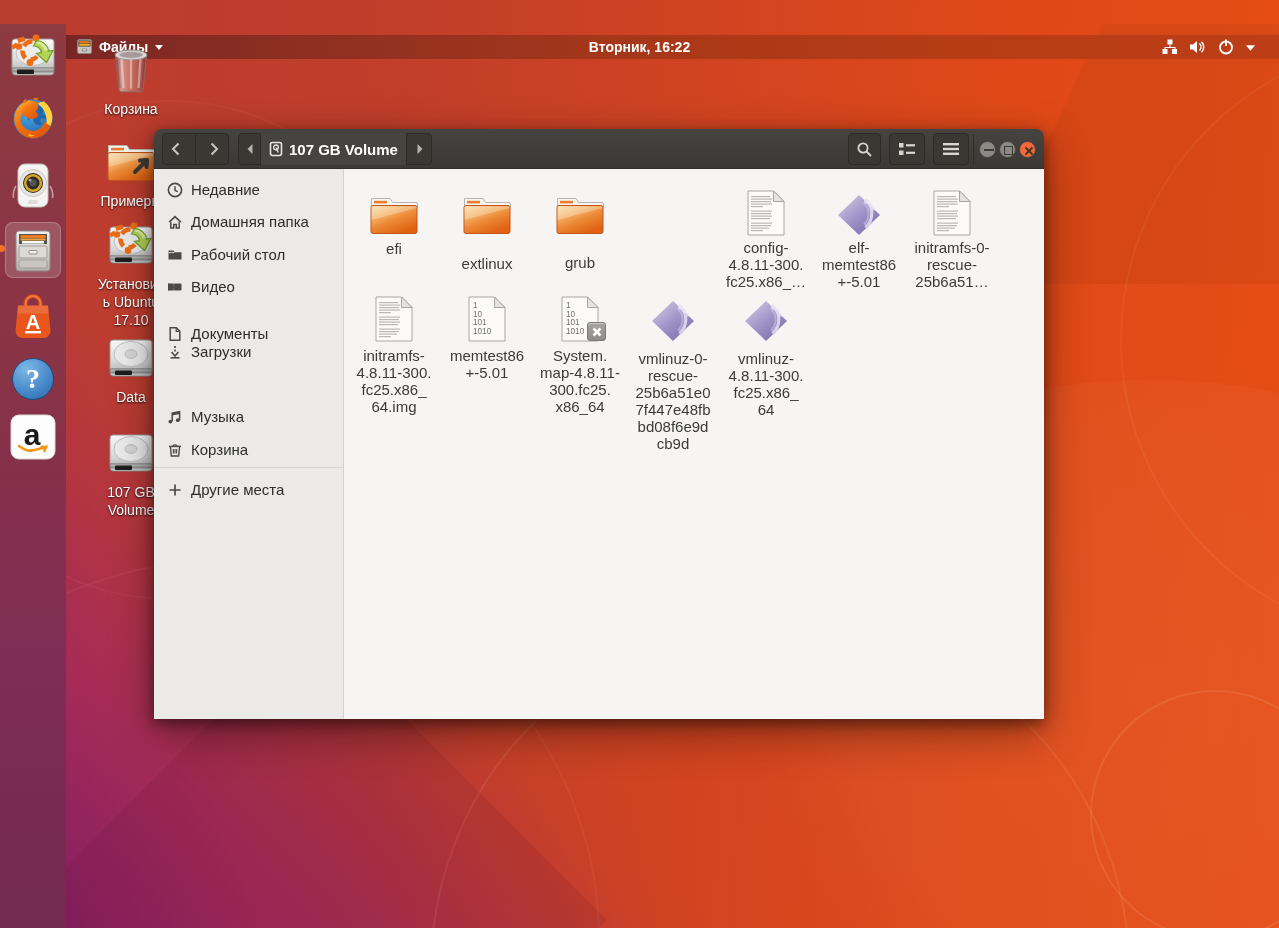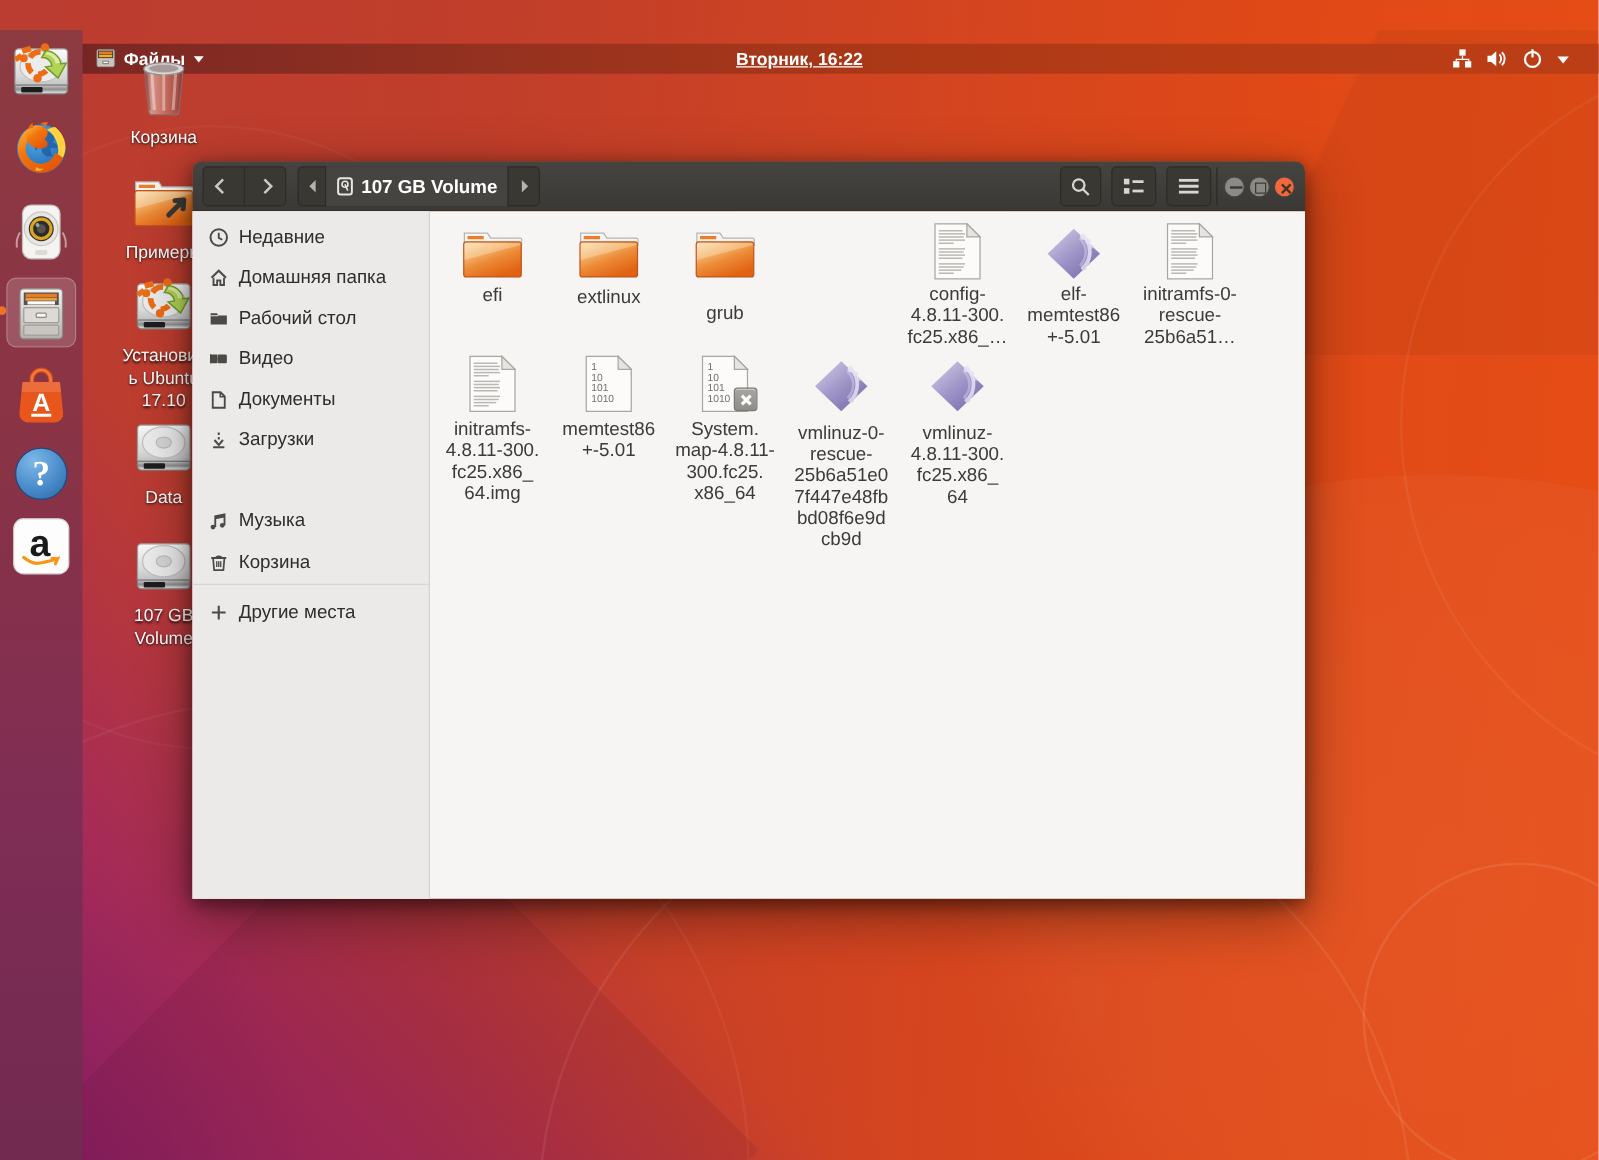--- a/index.html
+++ b/index.html
@@ -11,42 +11,42 @@
     linear-gradient(47deg, rgba(152,32,114,0.85) 0%, rgba(152,32,114,0.55) 15%, rgba(152,32,114,0.25) 23%, rgba(152,32,114,0) 31%),
     radial-gradient(ellipse 1500px 1150px at -10% 125%, rgba(150,40,90,0.5), rgba(150,40,90,0) 60%),
     linear-gradient(93deg, #bb3c31 0%, #c03e2a 30%, #d24421 55%, #e04917 78%, #e64d16 100%);
 }
 .wd { position:absolute; border-radius:50%; }
 .topbar { position:absolute; left:0; top:0; width:1279px; height:24px;
   background:linear-gradient(to right,#5f1f20 0%,#7c2824 7%,#943120 30%,#ab3817 55%,#b73c16 75%,#bc3e17 100%);
   color:#fff; font-size:14px; font-weight:bold;margin-top:35px; }
 .topbar .obzor { position:absolute; left:13px; top:4px; }
 .topbar .fname { position:absolute; left:99px; top:4px; }
-.topbar .clock { position:absolute; left:0; width:100%; text-align:center; top:4px;text-decoration:underline; }
+.topbar .clock { position:absolute; left:0; width:100%; text-align:center; top:4px; }
 .topbar .tright { position:absolute; right:10px; top:0; height:24px; }
 .dock { position:absolute; left:0; top:24px; width:66px; height:904px;
   background:linear-gradient(to bottom,#8e3a41 0%,#893346 38%,#7f2d55 70%,#722a50 100%); }
 .dicon { position:absolute; left:9px; width:48px; height:48px; }
 .desk-item { position:absolute; width:76px; text-align:center; color:#fff; font-size:14px;
   text-shadow:0 1px 2px rgba(0,0,0,0.85); line-height:18px; }
 .win { position:absolute; left:154px; top:129px; width:890px; height:590px;
   border-radius:8px 8px 0 0;
   box-shadow:0 4px 14px rgba(0,0,0,0.45), 0 14px 44px rgba(0,0,0,0.4); }
 .titlebar { position:absolute; left:0; top:0; width:890px; height:40px;
   background:linear-gradient(to bottom,#454440,#3a3935); border-radius:8px 8px 0 0;
   border-bottom:1px solid #302f2b; }
 .tbtn { position:absolute; top:4px; height:32px; background:#3a3833; border:1px solid #2d2b27;
   border-radius:4px; }
 .winbody { position:absolute; left:0; top:40px; width:890px; height:550px; background:#f6f5f3; }
 .sidebar { position:absolute; left:0; top:0; width:190px; height:550px; background:#ebeae8;
   border-right:1px solid #d5d2ce; }
 .srow { position:absolute; left:0; width:189px; height:32px; color:#2d2d2d; font-size:15px; }
 .srow .ic { position:absolute; left:13px; top:8px; width:16px; height:16px; }
 .srow .tx { position:absolute; left:37px; top:7px; }
-.files { position:absolute; left:191px; top:0; width:594px; height:550px; }
+.files { position:absolute; left:191px; top:12px; width:594px; height:550px; }
 .fitem { position:absolute; width:92px; text-align:center; color:#3b3b3b; font-size:15px; line-height:17px; }
 .fitem svg { display:block; margin:0 auto; }
 </style>
 </head>
 <body>
 <div class="wall">
 
   <div class="wd" style="left:-160px; top:560px; width:760px; height:760px; border:2px solid rgba(255,255,255,0.05);"></div>
   <div class="wd" style="left:430px; top:620px; width:700px; height:700px; border:2px solid rgba(255,230,210,0.09);"></div>
   <div class="wd" style="left:1090px; top:690px; width:250px; height:250px; border:2px solid rgba(255,230,210,0.11);"></div>
@@ -438,21 +438,21 @@
         <span class="tx">Рабочий стол</span>
       </div>
       <div class="srow" style="top:102px;">
         <svg class="ic" viewBox="0 0 16 16">
             <path d="M2 4.5 L6.8 4.5 L6.8 7 L2 7 Z M2 7 L6.8 7 L6.8 11.5 L2 11.5 Z" fill="#4a4a46"></path>
             <path d="M1 4 L7.5 8 L1 12 Z" fill="#4a4a46"></path>
             <rect x="7" y="4.5" width="7.5" height="7" rx="1" fill="#4a4a46"></rect>
           </svg>
         <span class="tx">Видео</span>
       </div>
-      <div class="srow" style="top:135px;text-align:right;">
+      <div class="srow" style="top:149px;text-align:right;">
         <svg class="ic" viewBox="0 0 16 16">
             <path d="M3.2 1.8 h6.2 l3.4 3.4 v9 h-9.6 z" stroke="#4a4a46" stroke-width="1.5" fill="none"></path>
             <path d="M9.2 1.8 v3.6 h3.6" stroke="#4a4a46" stroke-width="1.2" fill="none"></path>
           </svg>
         <span class="tx">Документы</span>
       </div>
       <div class="srow" style="top:167px;">
         <svg class="ic" viewBox="0 0 16 16">
             <path d="M8 2 V8.5" stroke="#4a4a46" stroke-width="1.6" stroke-dasharray="2 1.6" fill="none"></path>
             <path d="M4.6 8 L8 12 L11.4 8" stroke="#4a4a46" stroke-width="1.6" fill="none"></path>
@@ -516,21 +516,21 @@
       </div>
       <div class="fitem" style="left:96px; top:8px;">
         <div style="height:48px; padding-top:6px;">
             <svg width="48" height="40" viewBox="0 0 48 40">
           <path d="M1.5 3.5 h18.5 l2.5 4 h23.5 a1.5 1.5 0 0 1 1.5 1.5 v4 h-46 z" fill="#f7f5f2" stroke="#b9b4ae" stroke-width="1"></path>
           <rect x="4" y="5.8" width="13" height="2.6" fill="#ed7d2c"></rect>
           <rect x="1" y="10.5" width="46" height="28" rx="2" fill="url(#fold)" stroke="#c2551a" stroke-width="1"></rect>
           <path d="M1.5 25 L46.5 13 V11.5 H1.5 Z" fill="rgba(255,248,230,0.30)"></path>
         </svg>
           </div>
-        <div style="margin-top:4px">extlinux</div>
+        <div style="margin-top:18px">extlinux</div>
       </div>
       <div class="fitem" style="left:189px; top:8px;">
         <div style="height:48px; padding-top:6px;">
             <svg width="48" height="40" viewBox="0 0 48 40">
           <path d="M1.5 3.5 h18.5 l2.5 4 h23.5 a1.5 1.5 0 0 1 1.5 1.5 v4 h-46 z" fill="#f7f5f2" stroke="#b9b4ae" stroke-width="1"></path>
           <rect x="4" y="5.8" width="13" height="2.6" fill="#ed7d2c"></rect>
           <rect x="1" y="10.5" width="46" height="28" rx="2" fill="url(#fold)" stroke="#c2551a" stroke-width="1"></rect>
           <path d="M1.5 25 L46.5 13 V11.5 H1.5 Z" fill="rgba(255,248,230,0.30)"></path>
         </svg>
           </div>

